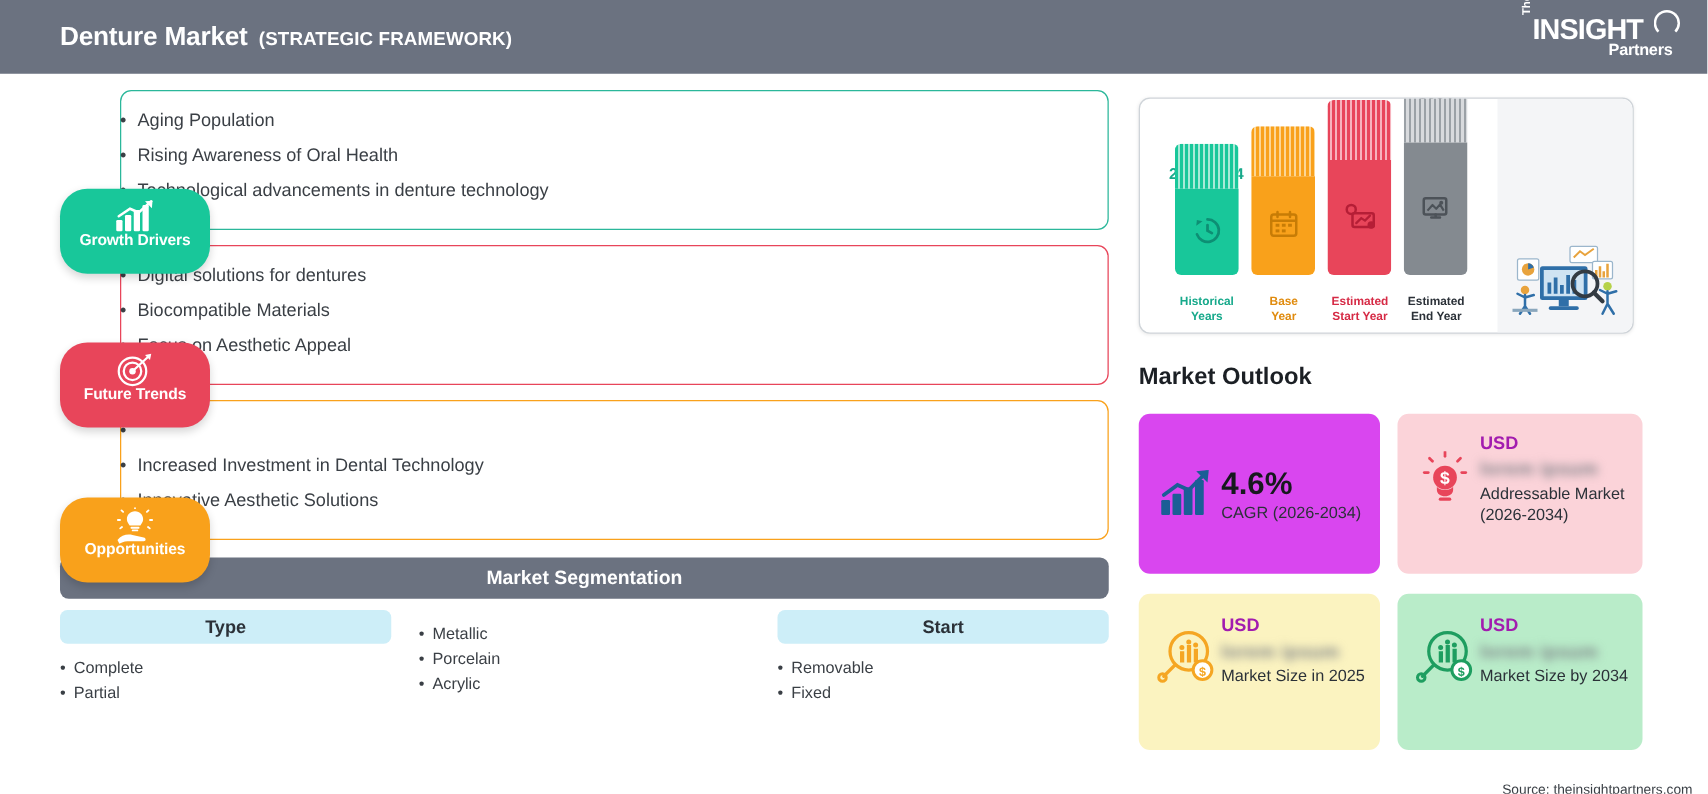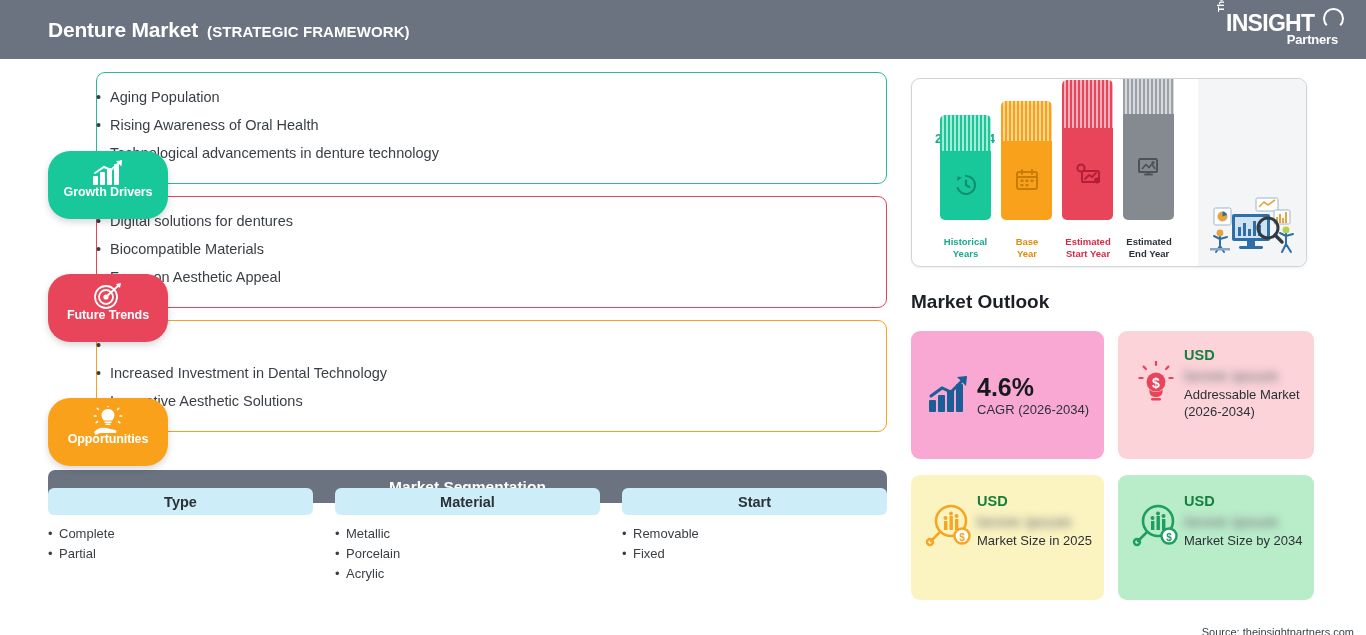--- a/index.html
+++ b/index.html
@@ -50,21 +50,21 @@
   .badge.red    { top: 215px; background: #e8455a; }
   .badge.orange { top: 339px; background: #f9a11b; }
   .badge-label { color: #fff; font-size: 12.5px; font-weight: bold; padding-bottom: 20px; letter-spacing: -0.1px; }
   .badge-icon { position: absolute; top: 8px; left: 50%; transform: translateX(-50%); }
 
   
   .seg-title {
     position: absolute; left: 48px; top: 387px; width: 839px; height: 33px;
     background: #6b7280; border-radius: 7px;
     display: flex; align-items: center; justify-content: center;
-    color: #fff; font-size: 15.5px; font-weight: bold; margin-top: 24px;
+    color: #fff; font-size: 15.5px; font-weight: bold;
   }
   .seg-col { position: absolute; top: 429px; }
   .seg-col.c1 { left: 48px;  width: 265px; }
   .seg-col.c2 { left: 335px; width: 265px; }
   .seg-col.c3 { left: 622px; width: 265px; }
   .seg-head {
     height: 27px; background: #cdeef8; border-radius: 6px;
     display: flex; align-items: center; justify-content: center;
     color: #2b3138; font-size: 14.5px; font-weight: bold;
   }
@@ -94,31 +94,31 @@
   .tl-solid { height: 66%; width: 100%; position: relative; }
   .tl-year { position: absolute; text-align: center; font-size: 12.5px; font-weight: bold; }
   .tl-cap { position: absolute; bottom: 6px; text-align: center; font-size: 9.5px;
     font-weight: bold; line-height: 12px; }
   .tl-ico { position: absolute; left: 50%; top: 52%; transform: translate(-50%,-50%); }
 
   .outlook-title { position: absolute; left: 11px; top: 232px; font-size: 19px;
     font-weight: bold; color: #1b1f24; }
 
   .ocard { position: absolute; border-radius: 9px; }
-  .ocard.blue   { left: 11px;  top: 272px; width: 193px; height: 128px; background: #f9a8d4; }
+  .ocard.blue   { left: 11px;  top: 272px; width: 193px; height: 128px; background: #d946ef; }
   .ocard.pink   { left: 218px; top: 272px; width: 196px; height: 128px; background: #fbd3d9; }
   .ocard.yellow { left: 11px;  top: 416px; width: 193px; height: 125px; background: #fbf3c0; }
   .ocard.green  { left: 218px; top: 416px; width: 196px; height: 125px; background: #b9ecc9; }
 
   .ocard-inner { display: flex; height: 100%; align-items: center; padding: 0 10px; }
   .ocard-ico { width: 56px; flex: none; display: flex; align-items: center; justify-content: center; }
   .ocard-body { flex: 1; }
   .ocard-big { font-size: 25px; font-weight: bold; color: #16191d; line-height: 28px; }
   .ocard-sub { font-size: 13px; color: #2b3138; line-height: 17px; }
-  .ocard-usd { font-size: 14.5px; font-weight: bold; color: #15803d; line-height: 20px; }
+  .ocard-usd { font-size: 14.5px; font-weight: bold; color: #a21caf; line-height: 20px; }
   .blurred {
     font-size: 15px; font-weight: bold; color: #7b7f85;
     filter: blur(4px); line-height: 21px; letter-spacing: 0.5px;
     user-select: none;
   }
   .ocard-cap { font-size: 13px; color: #2b3138; line-height: 17px; }
 
   .source { position: absolute; right: 12px; top: 546px; font-size: 11px; color: #3a3f45; margin-top: 21px; }
 </style>
 </head>
@@ -247,21 +247,20 @@
             <span>Complete</span>
           </div>
         <div class="seg-item">
             <span class="dot">•</span>
             <span>Partial</span>
           </div>
       </div>
     </div>
 
     <div class="seg-col c2">
-      <div class="seg-head">Material</div>
       <div class="seg-items">
         <div class="seg-item">
             <span class="dot">•</span>
             <span>Metallic</span>
           </div>
         <div class="seg-item">
             <span class="dot">•</span>
             <span>Porcelain</span>
           </div>
         <div class="seg-item">

